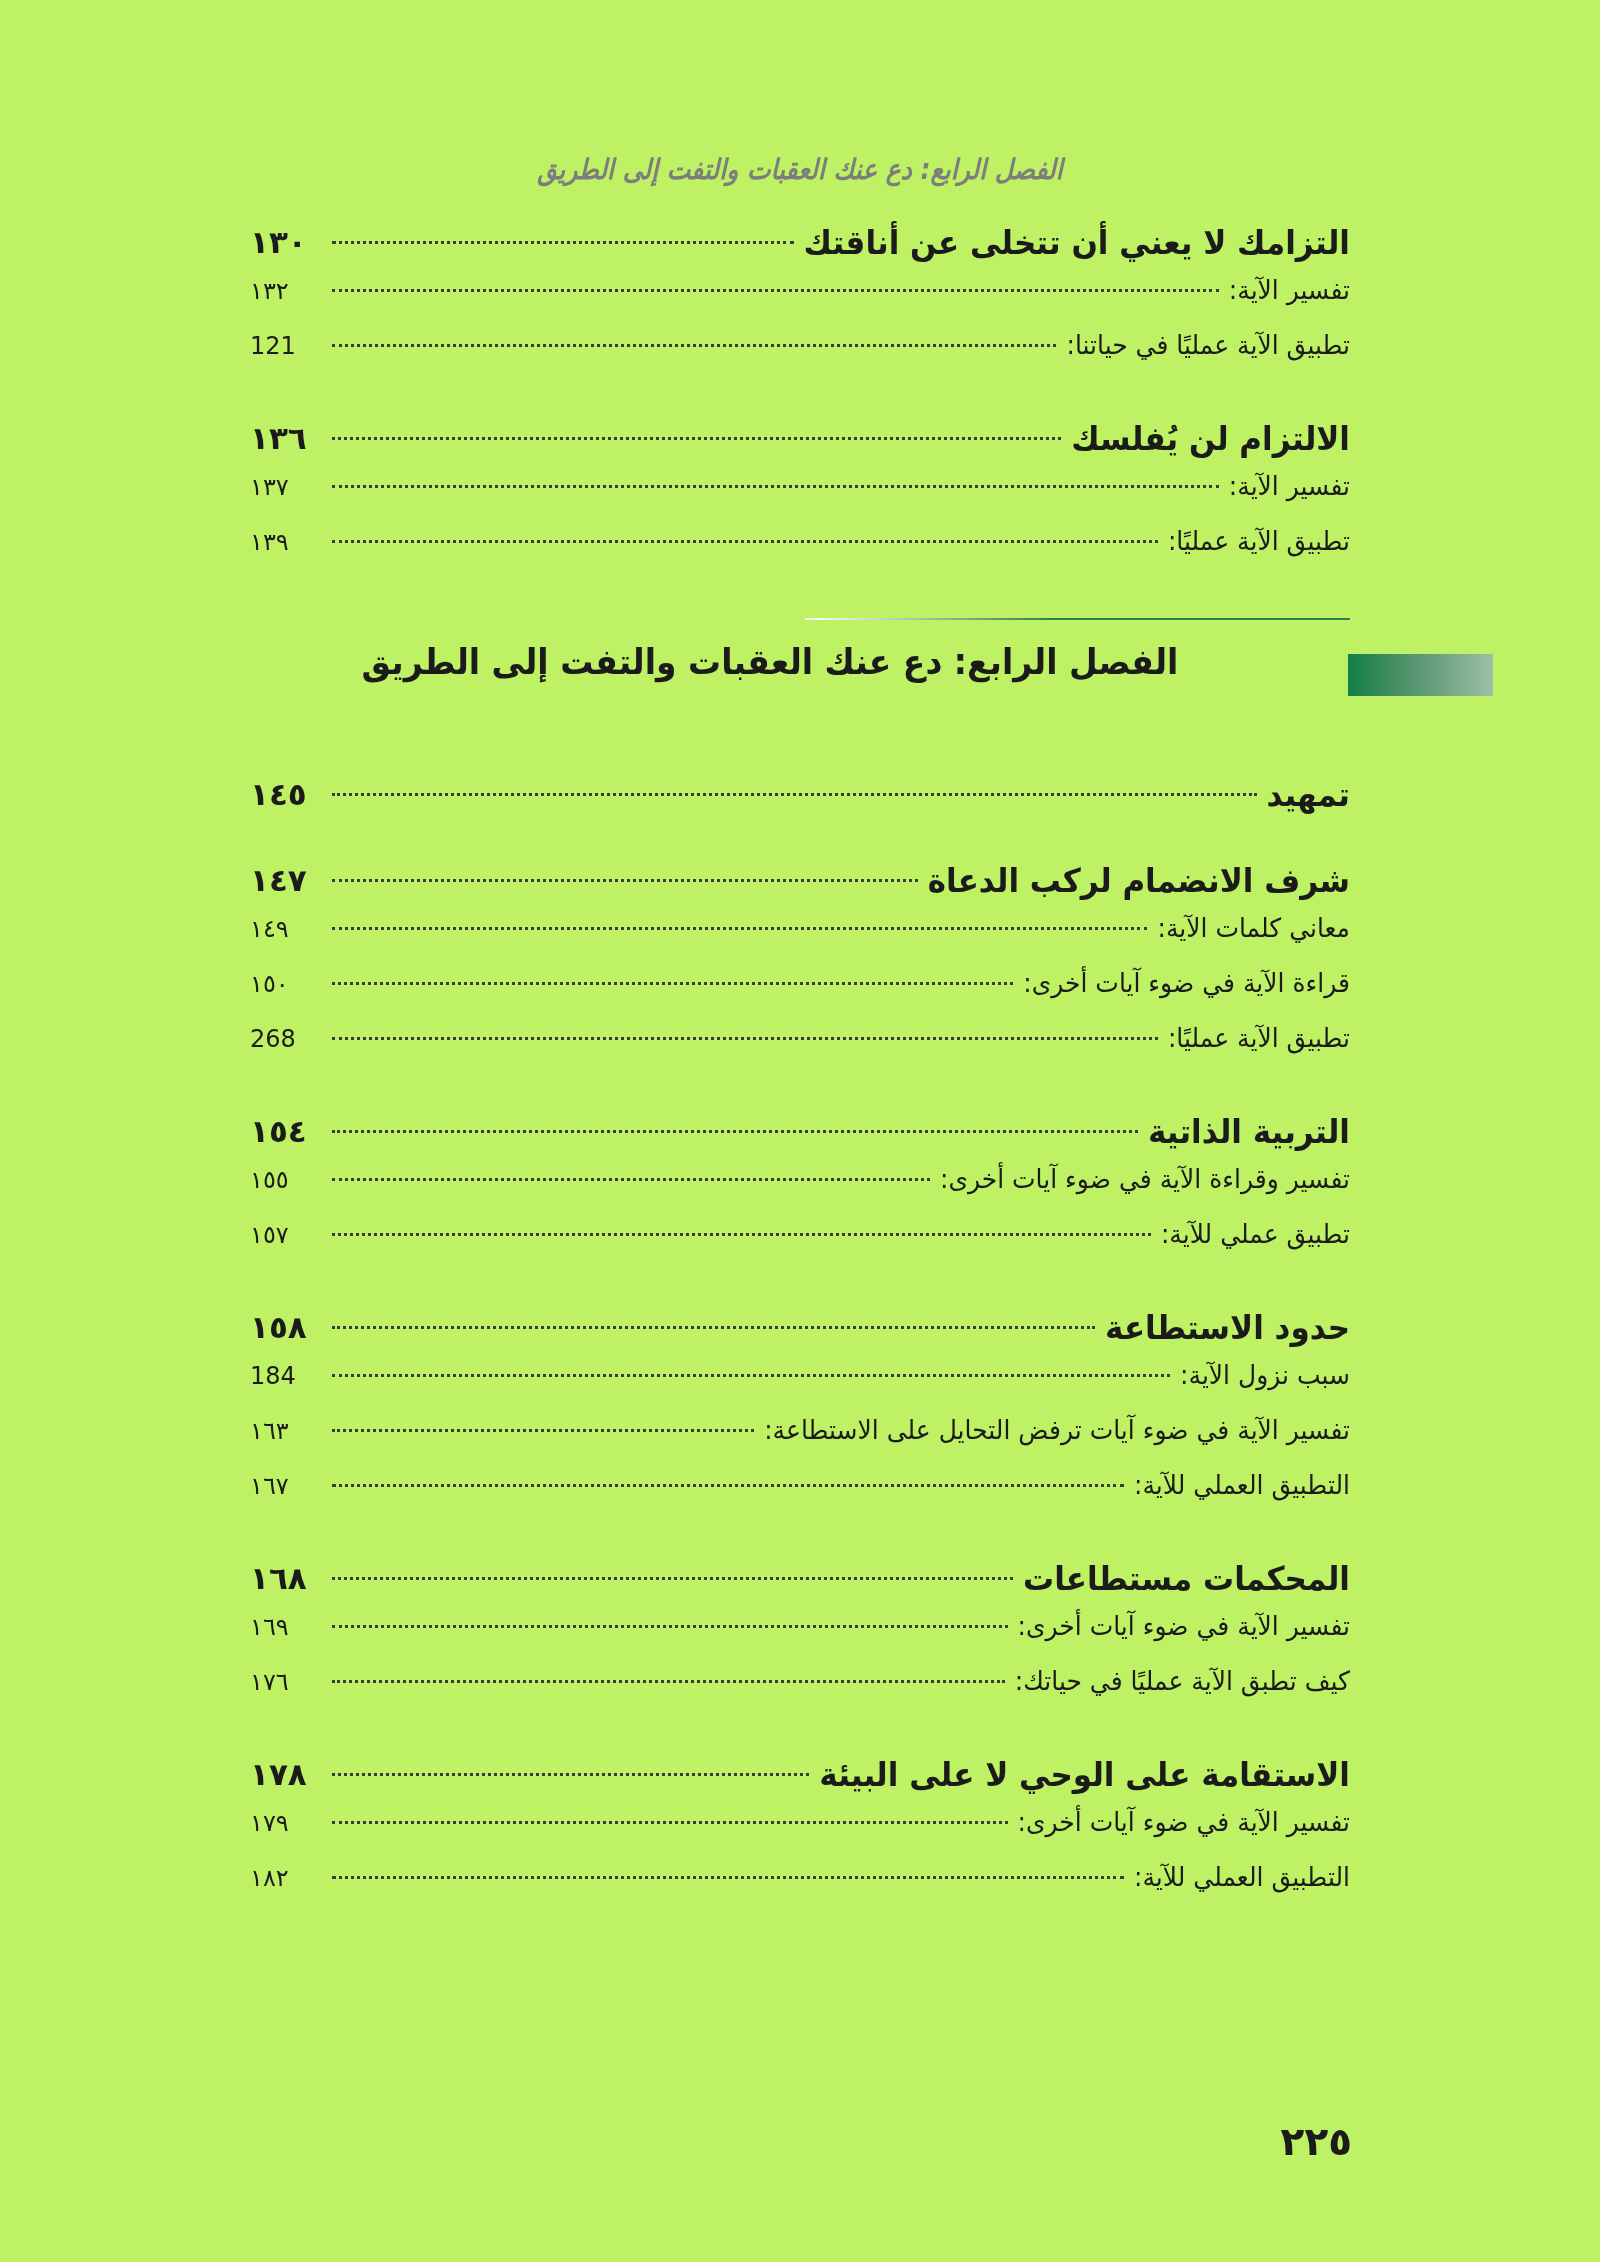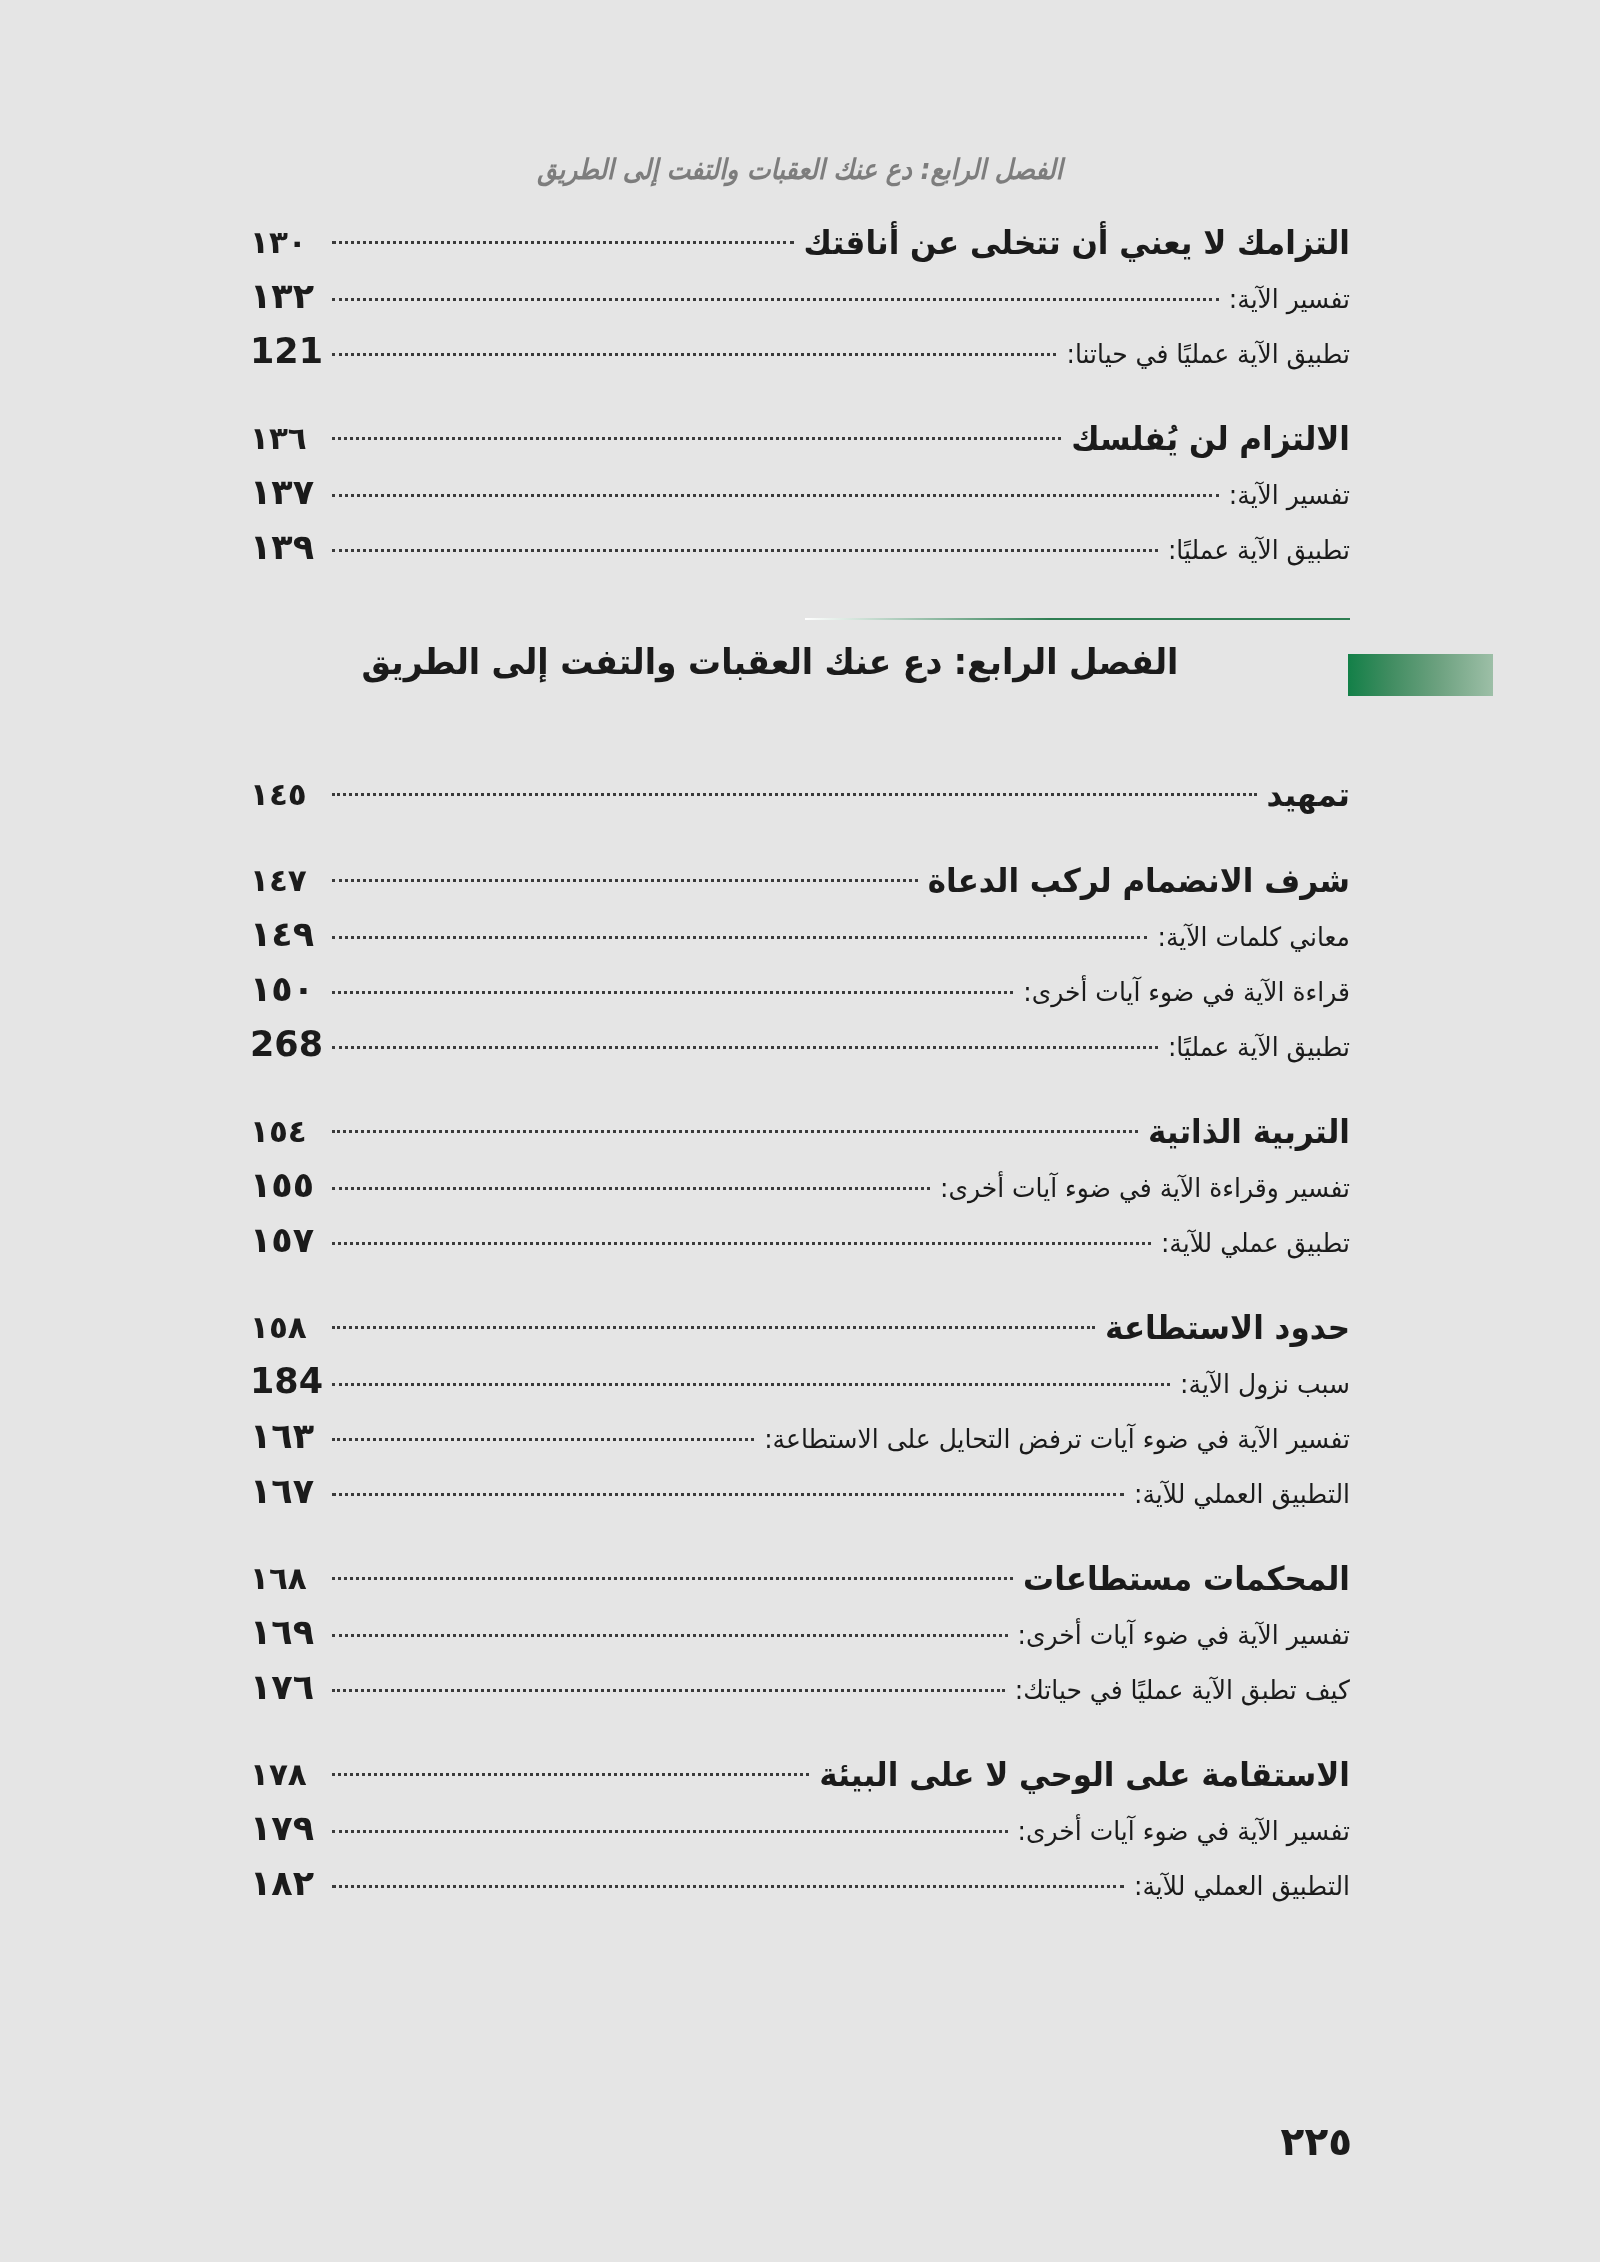--- a/index.html
+++ b/index.html
@@ -14,21 +14,21 @@
     height: 2262px;
     font-family: "DejaVu Sans", "Liberation Sans", sans-serif;
     direction: rtl;
     position: relative;
     overflow: hidden;
   }
 
   .page {
     position: absolute;
     inset: 0;
-    background: #e5e5e5;
+    background: #bef264;
   }
 
   
   .running-header {
     position: absolute;
     top: 155px;
     right: 185px;
     left: 185px;
     text-align: center;
     direction: rtl;
@@ -100,22 +100,22 @@
   .row-major .toc-leader { top: -9px; }
 
   
   .row-sub { height: 55px; }
   .row-sub .toc-title {
     font-size: 25px;
     font-weight: 400;
     transform: scaleY(1.05);
   }
   .row-sub .toc-page {
-    font-size: 35px;
-    font-weight: 700;
+    font-size: 24px;
+    font-weight: 400;
   }
 
   .gap-sm { height: 16px; }
   .gap-md { height: 26px; }
 
   
   .chapter-block {
     position: relative;
     height: 150px;
     margin-top: 14px;

